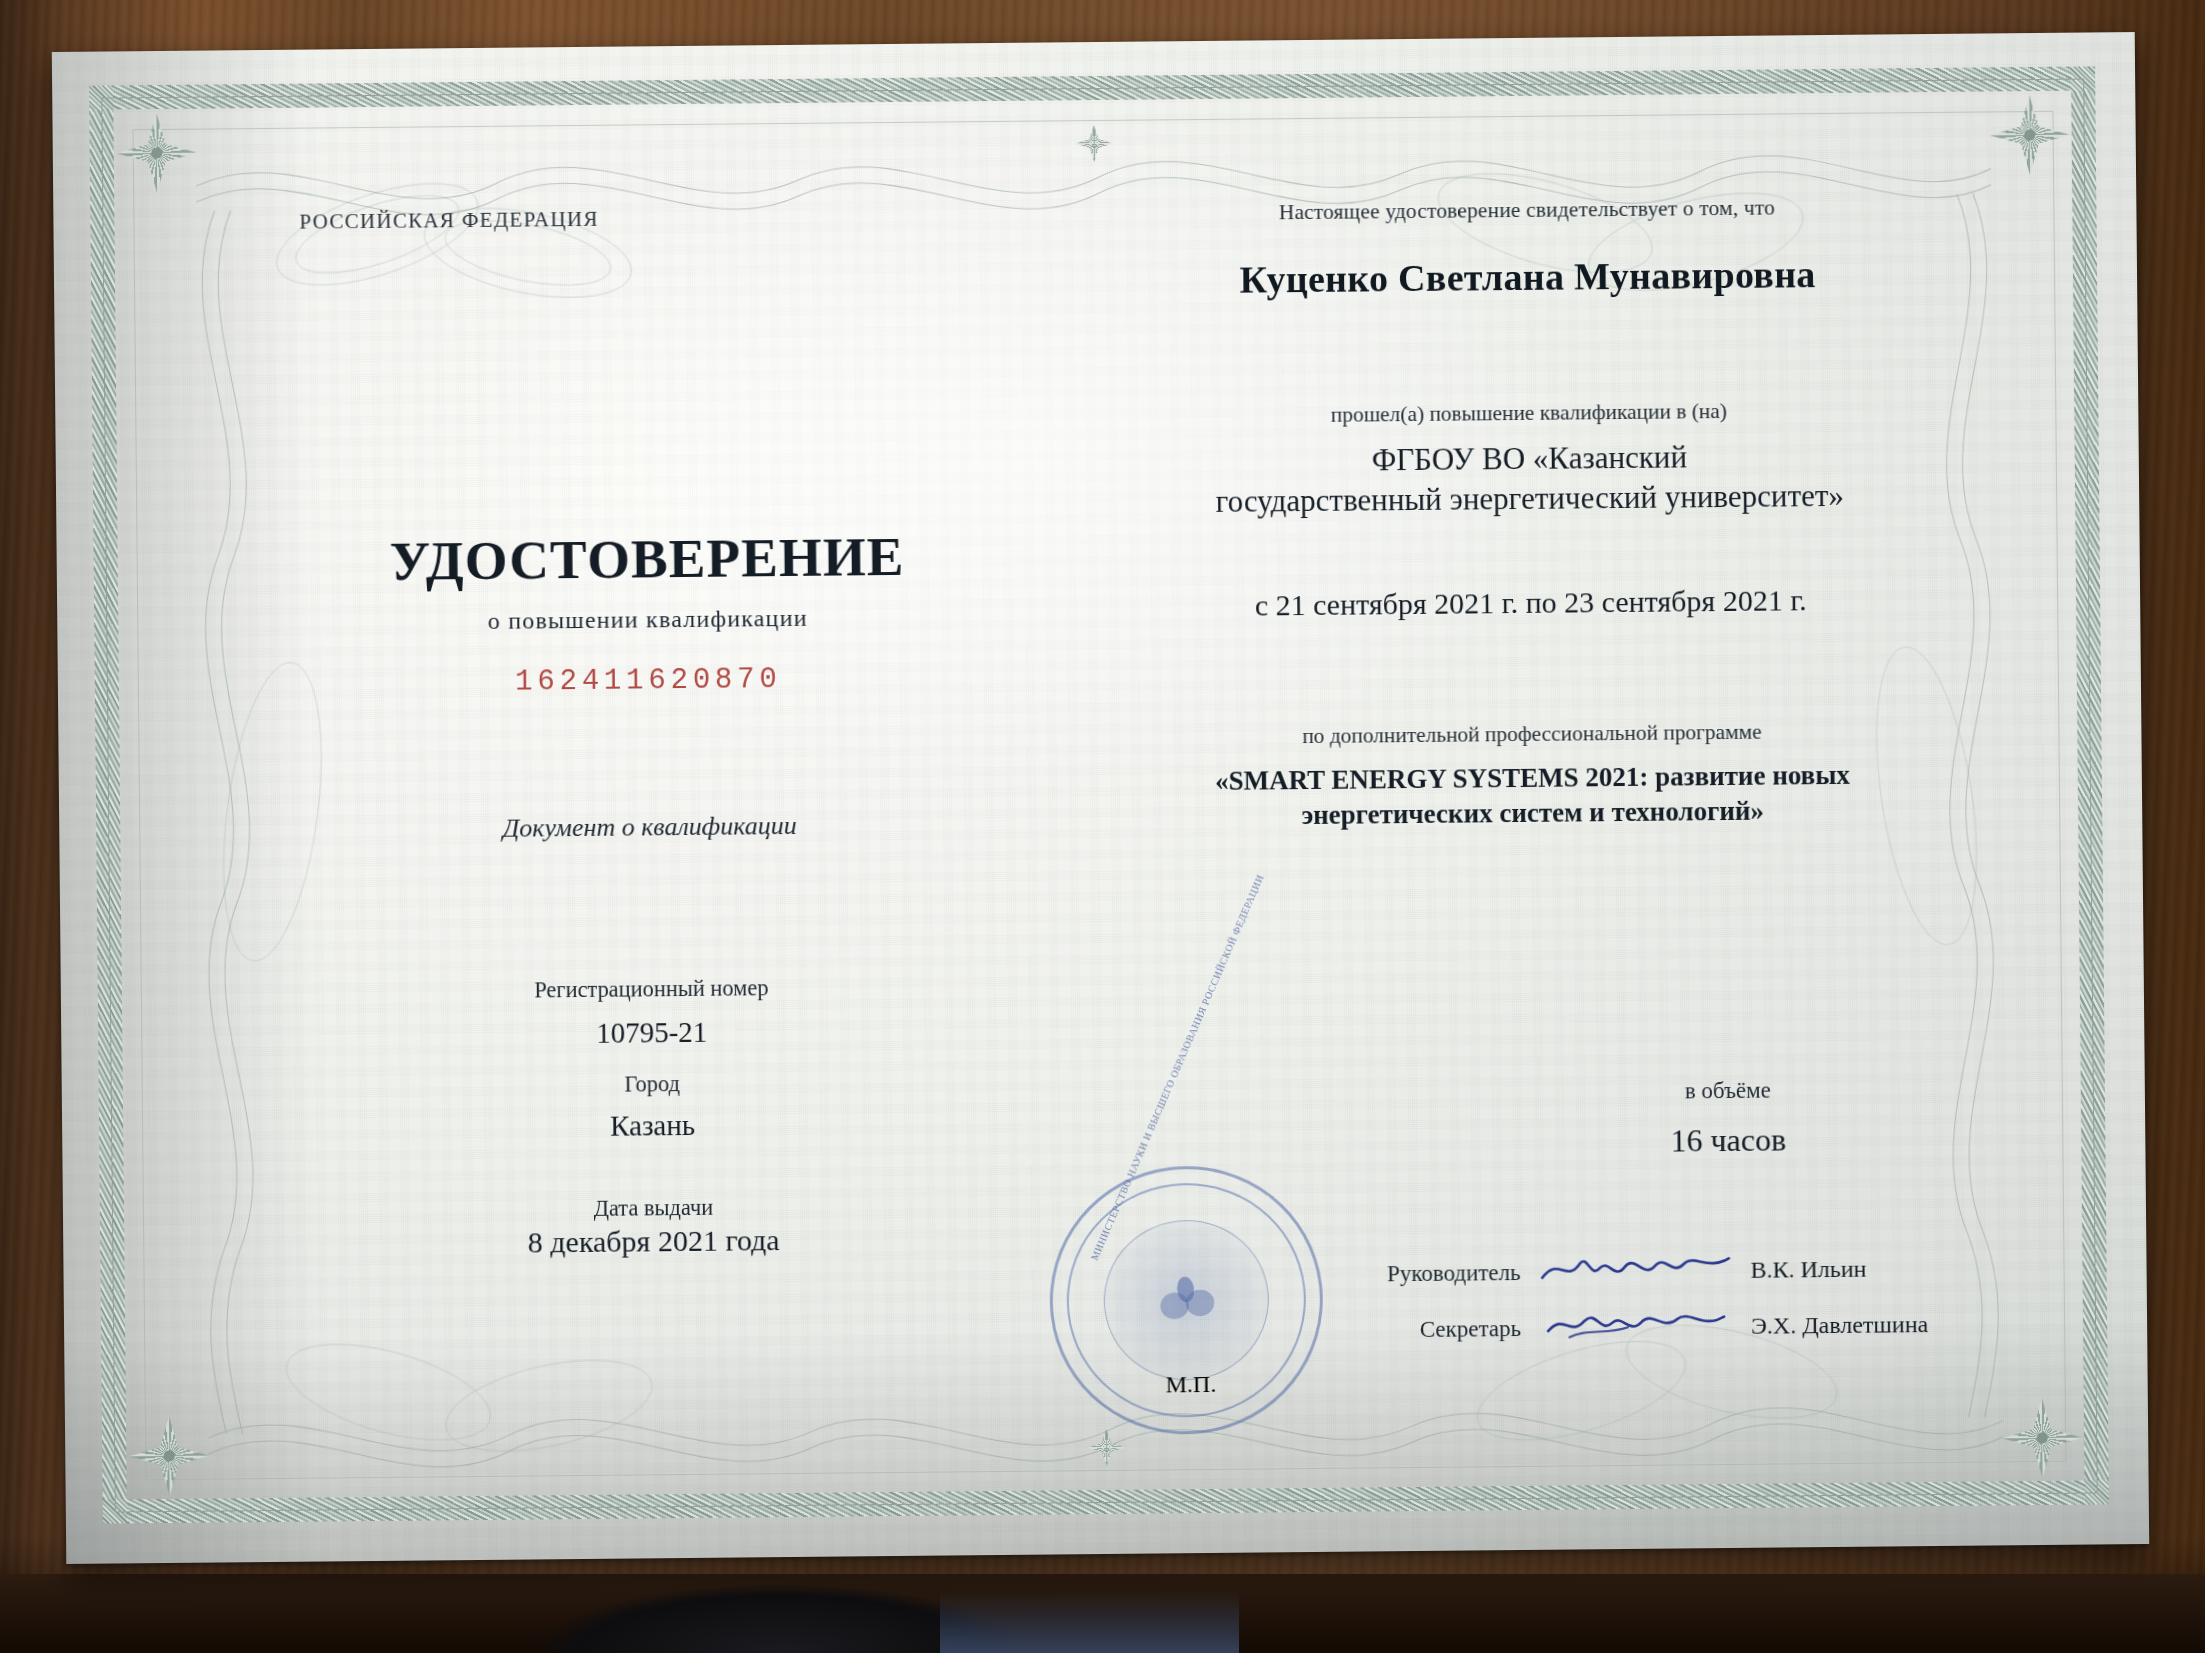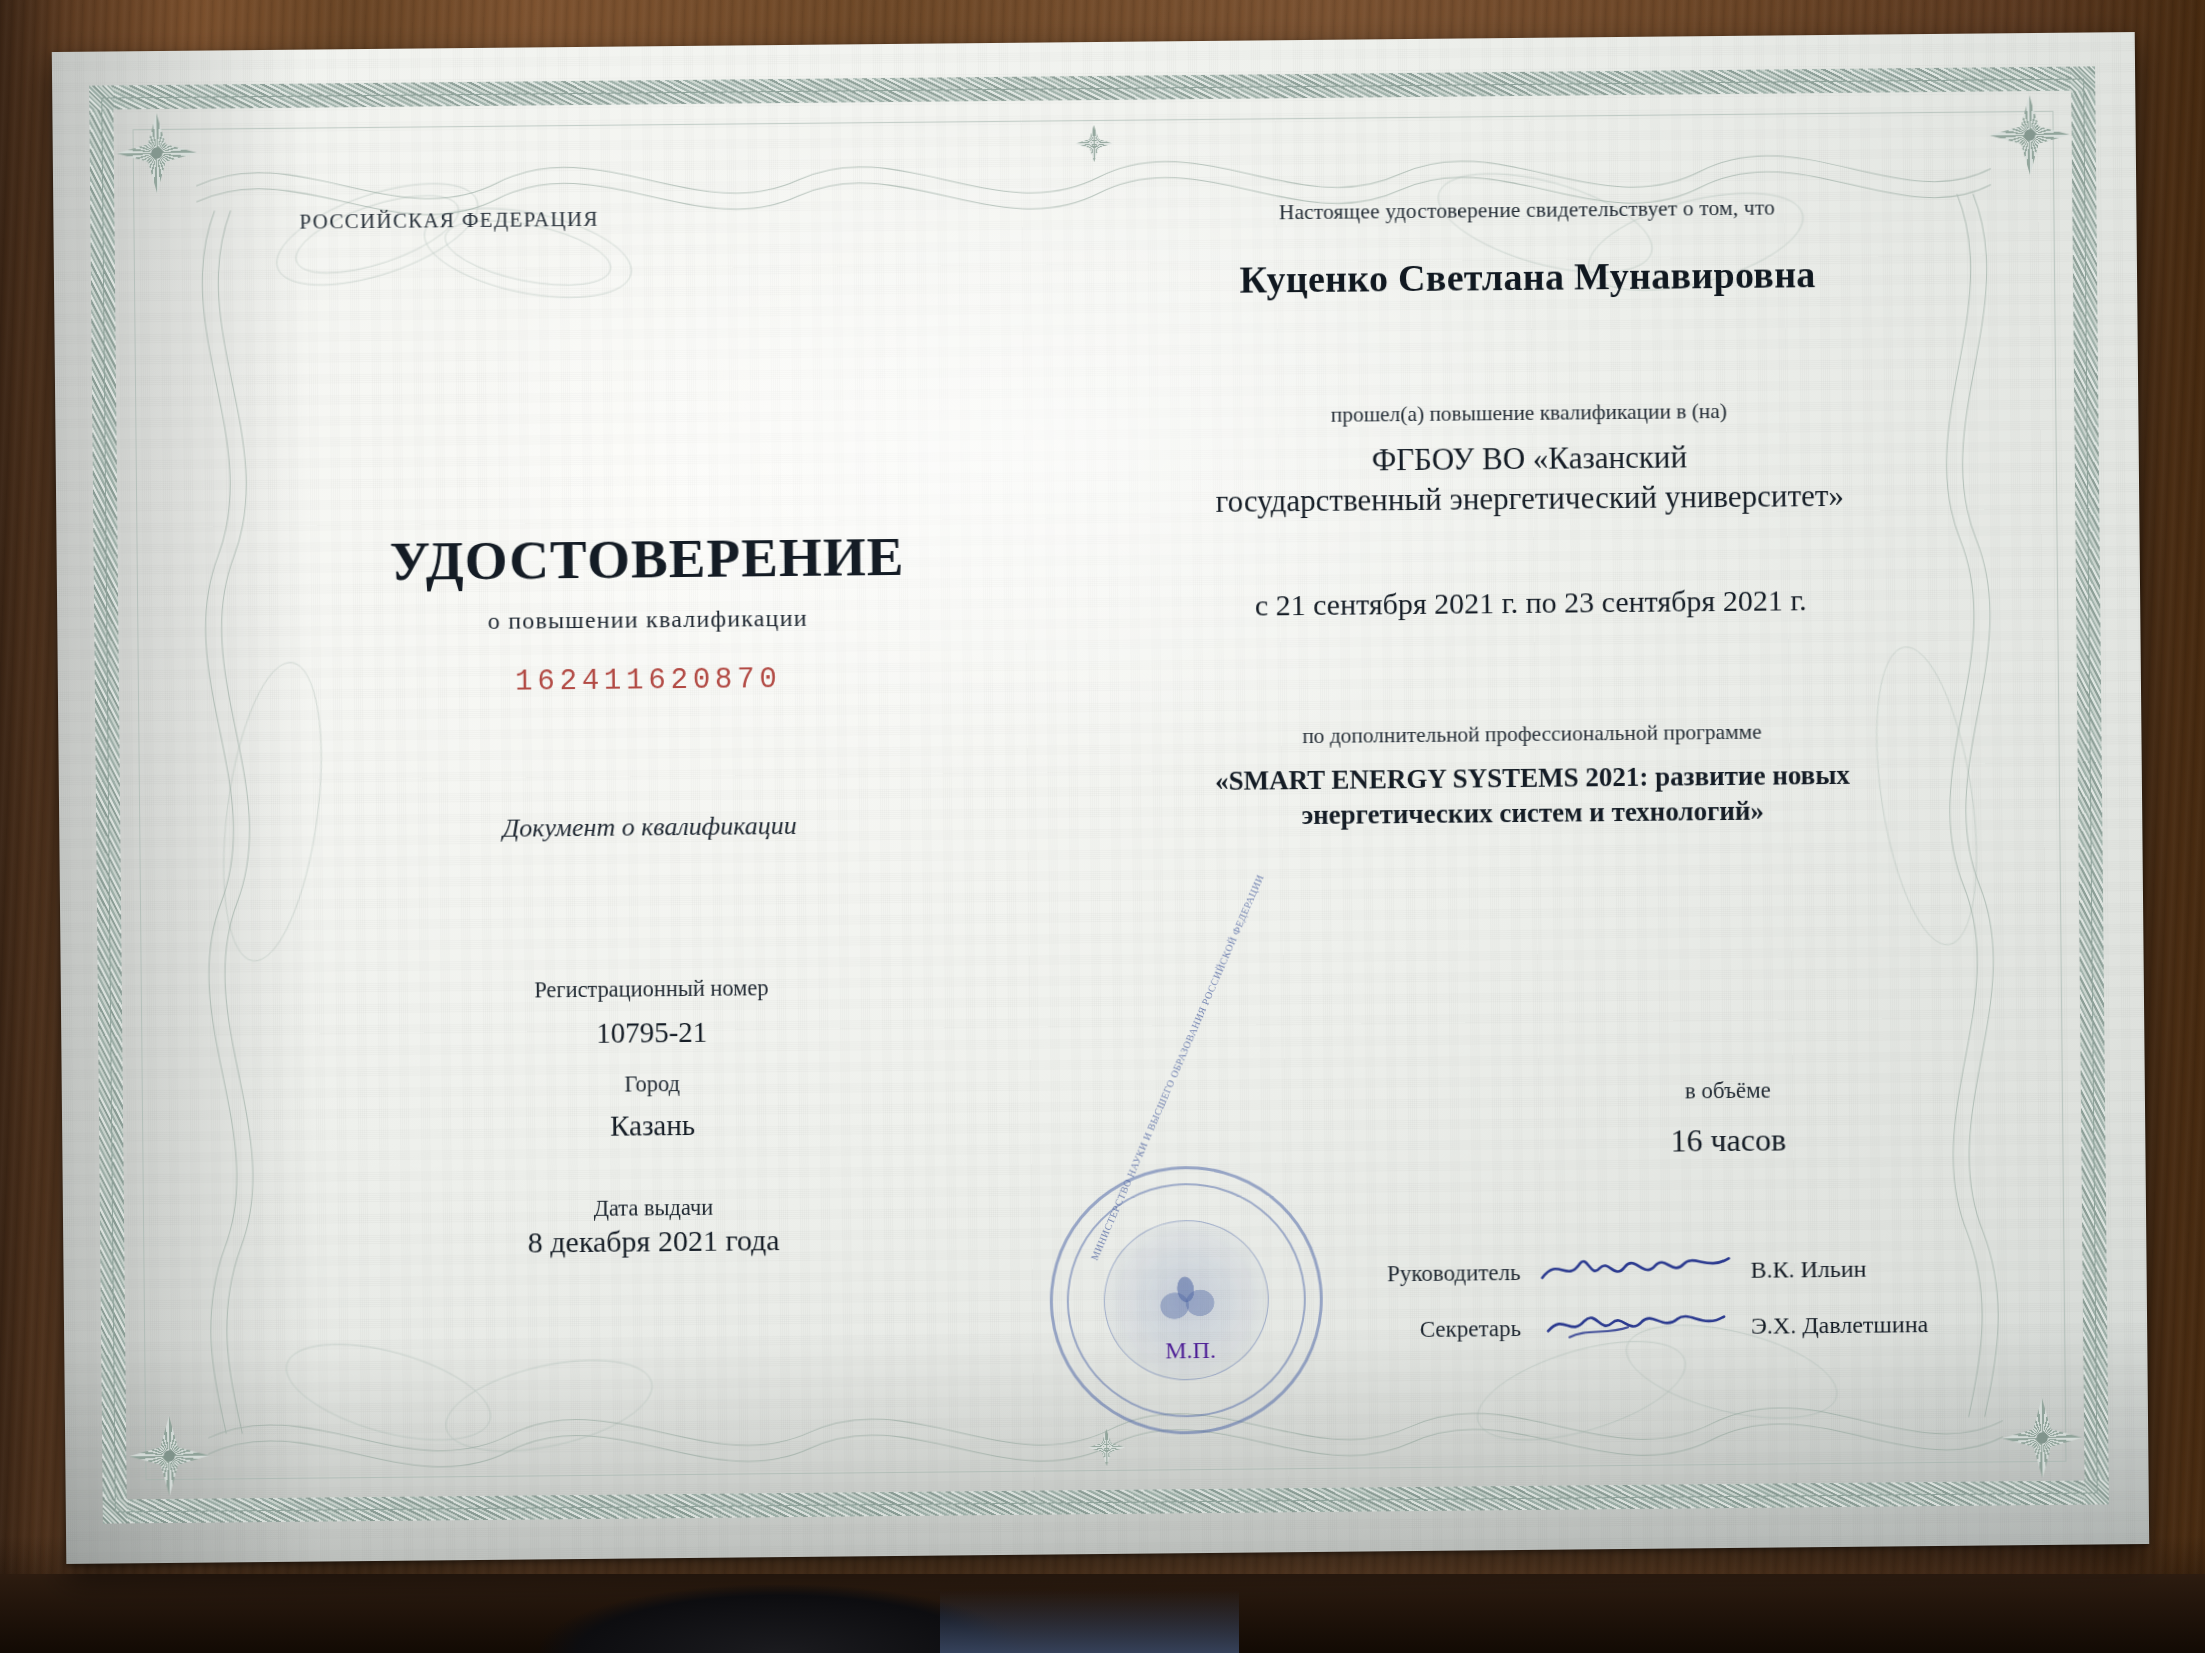--- a/index.html
+++ b/index.html
@@ -159,21 +159,21 @@
   .volume-block{position:absolute;right:80px;top:903px;width:406px;text-align:center;}
   .vol-label{font-size:23px;color:#232c35;}
   .vol-value{margin-top:18px;font-size:32px;color:#141c25;}
 
   .sign-block{position:absolute;right:32px;top:1052px;width:812px;}
   .sign-row{display:flex;align-items:flex-end;justify-content:flex-end;gap:16px;margin-top:24.6px;}
   .sign-role{font-size:23px;color:#1d2630;white-space:nowrap;}
   .sign-line{position:relative;width:198px;height:32px;}
   .sign-name{font-size:24px;color:#141c25;white-space:nowrap;min-width:230px;text-align:left;}
 
-  .mp{position:absolute;left:967px;top:1157px;font-size:24px;color:#4c1d95;}
+  .mp{position:absolute;left:967px;top:1191px;font-size:24px;color:#000000;}
 
   
   .stamp{
     position:absolute;left:852px;top:986px;width:267px;height:262px;
     border-radius:50%;
     border:3.2px solid rgba(58,86,160,0.55);
     color:rgba(48,74,150,0.65);
     opacity:.85;
     transform:rotate(-6deg);
   }

